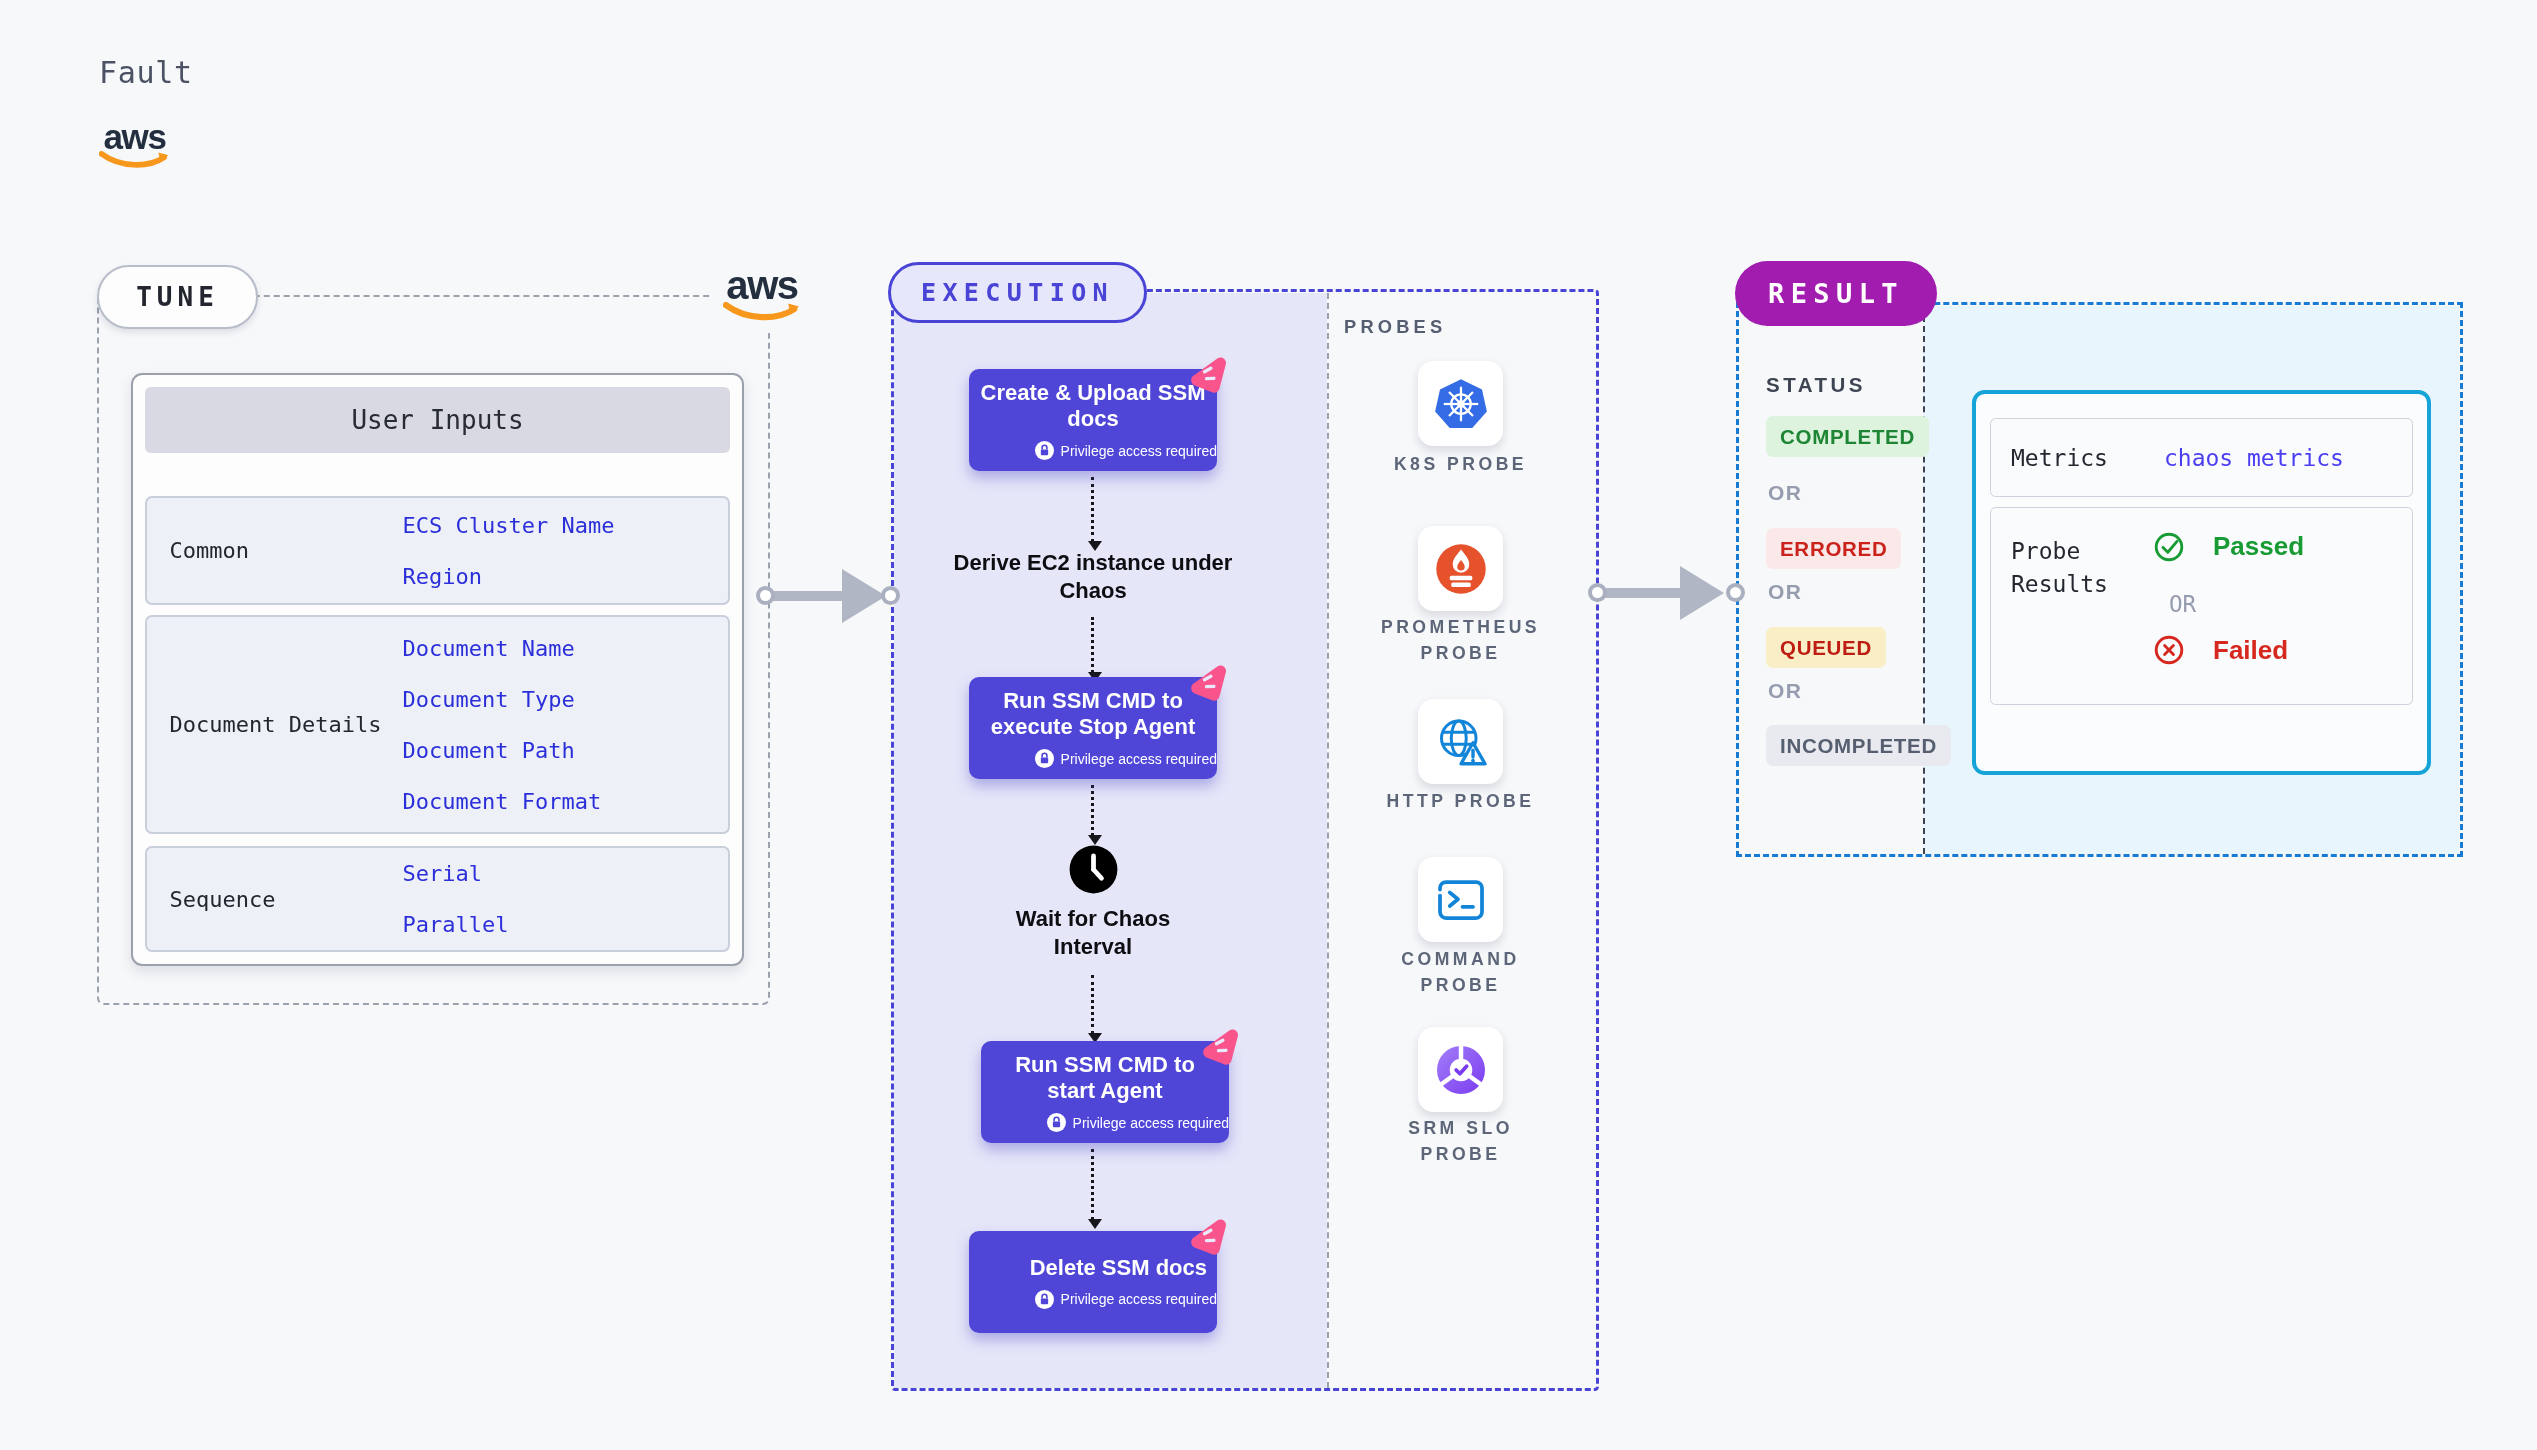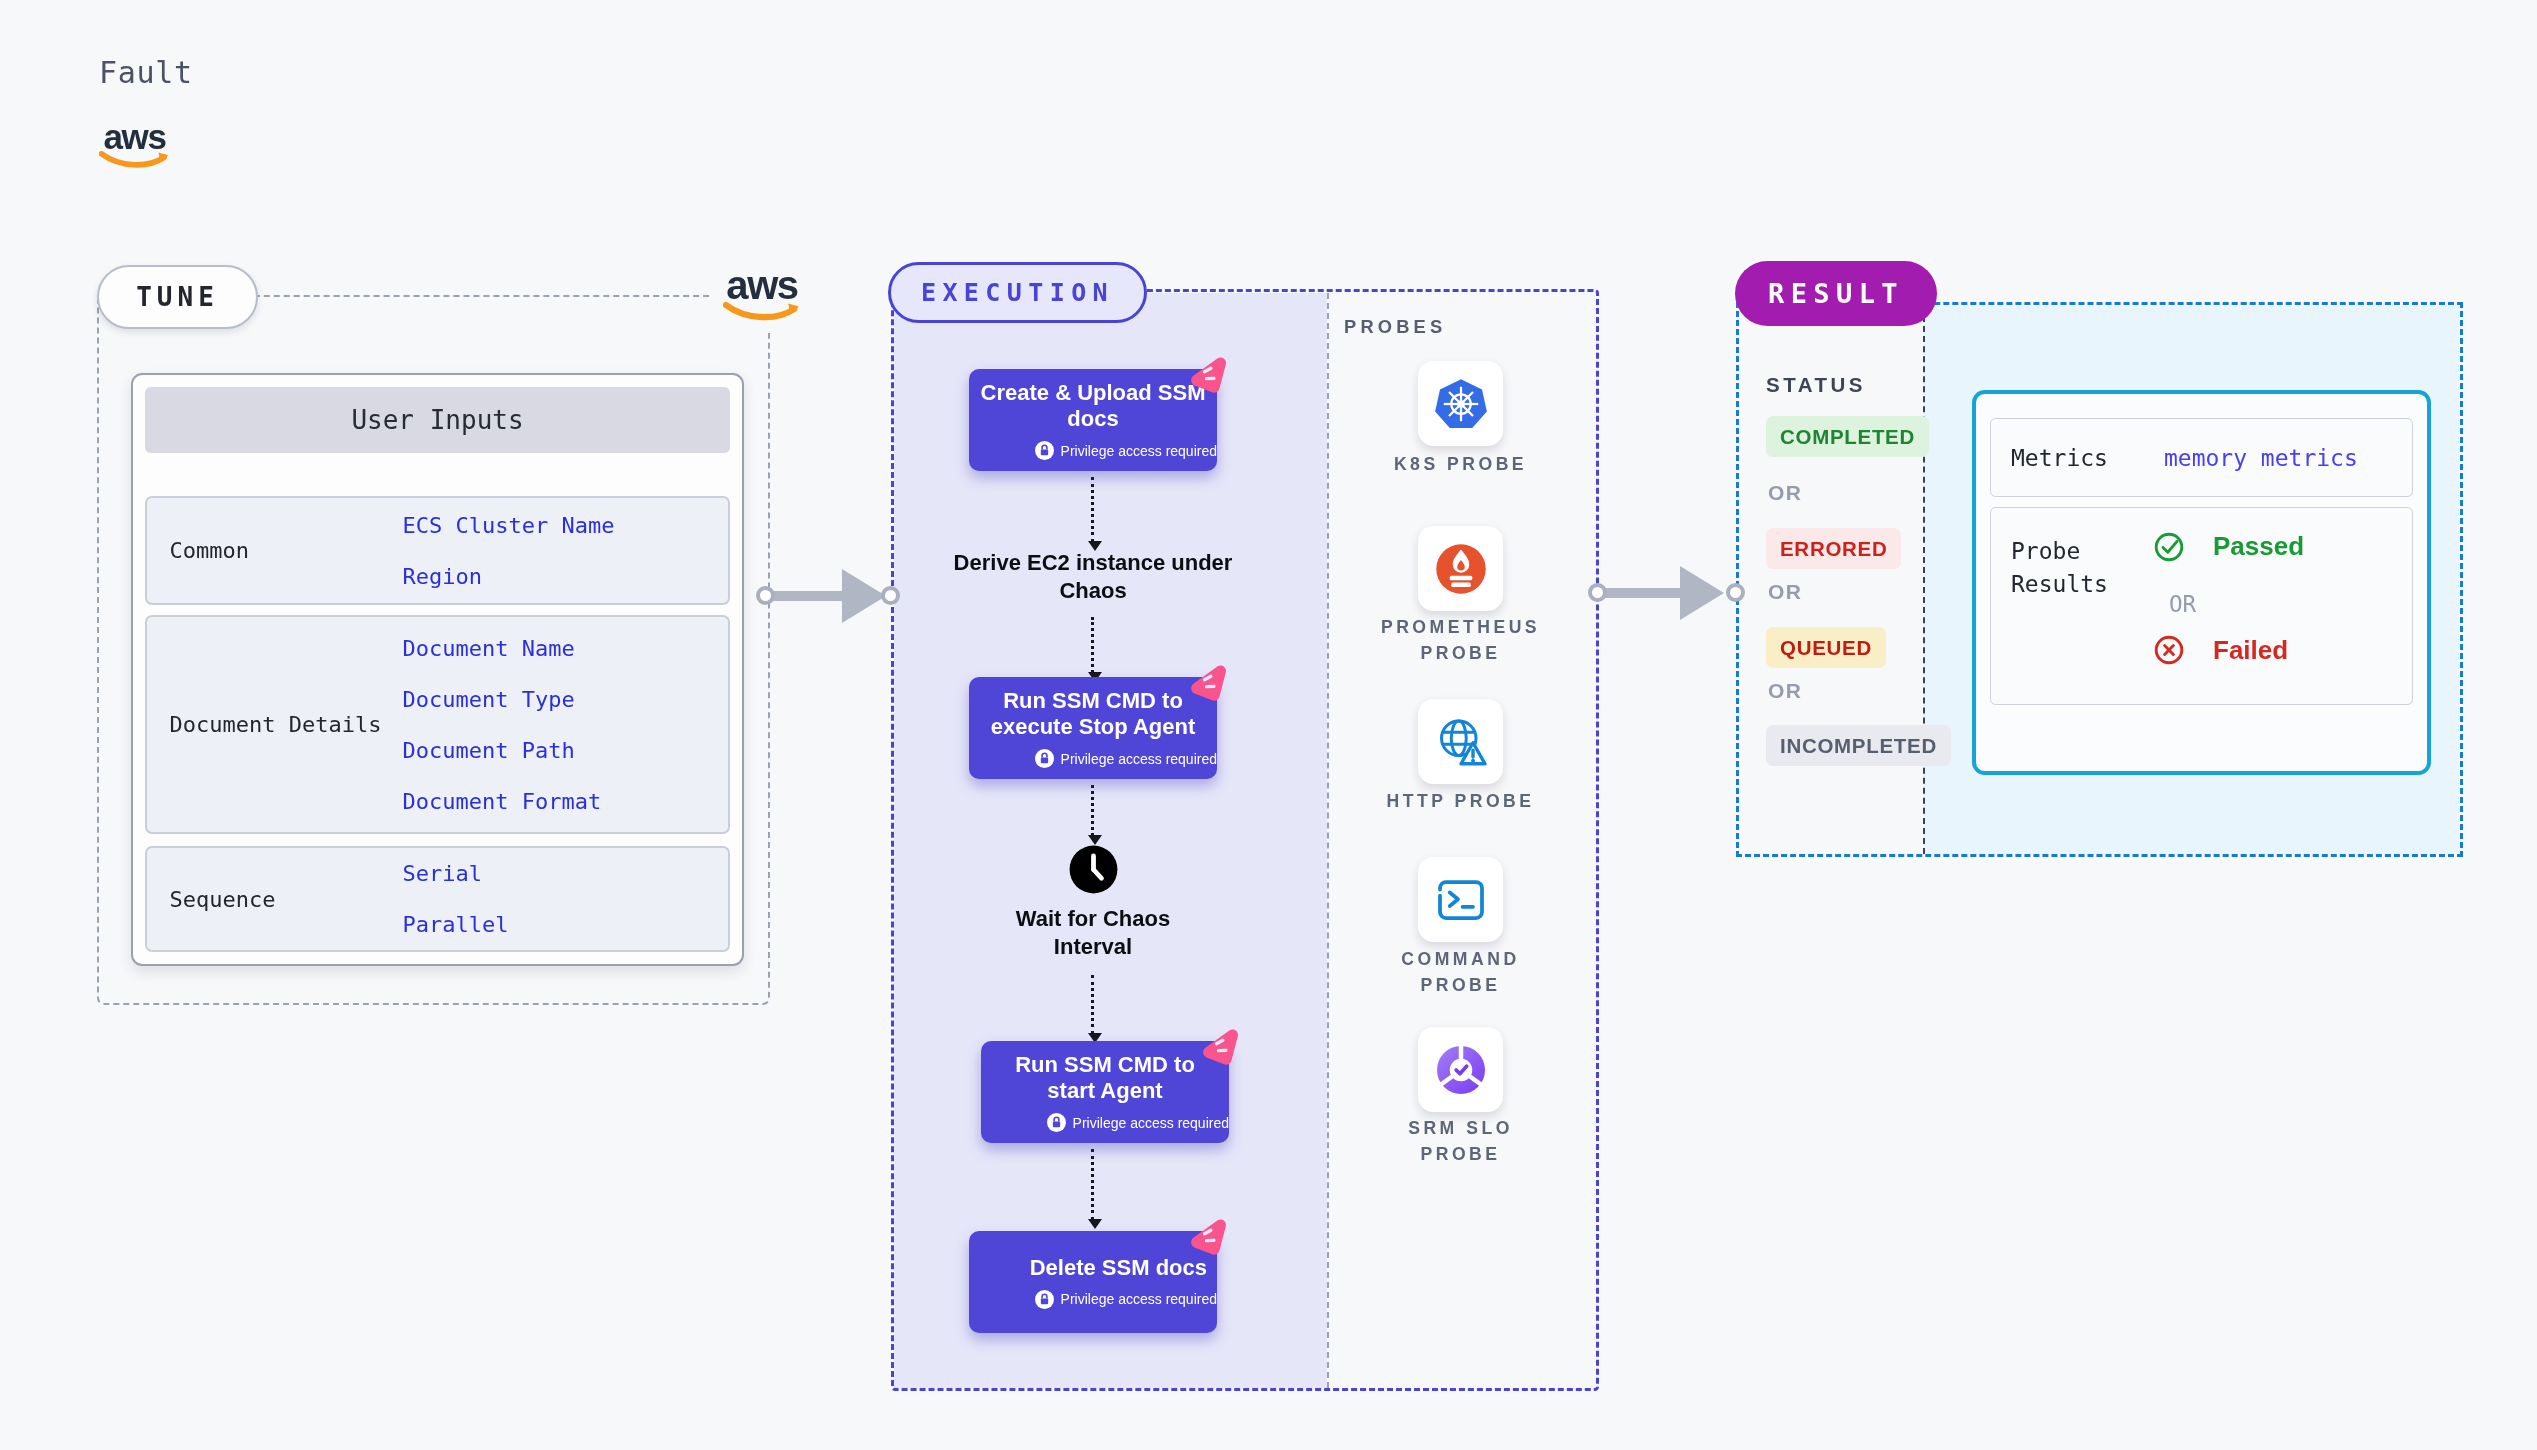--- a/index.html
+++ b/index.html
@@ -413,21 +413,21 @@
 <span class="badge badge-errored">ERRORED</span>
 <span class="or-status" style="top:580px;">OR</span>
 <span class="badge badge-queued">QUEUED</span>
 <span class="or-status" style="top:679px;">OR</span>
 <span class="badge badge-incompleted">INCOMPLETED</span>
 
 <div class="abs output-card">
 
   <div class="output-row metrics-row">
     <span class="metrics-label mono">Metrics</span>
-    <span class="metrics-value mono">memory metrics</span>
+    <span class="metrics-value mono">chaos metrics</span>
   </div>
 
   <div class="output-row probe-results-row">
     <span class="probe-results-label mono">Probe Results</span>
 
     <span class="verdict verdict-passed">
       <svg width="32" height="32" viewBox="0 0 40 40">
         <circle cx="20" cy="20" r="16" stroke="#189b33" stroke-width="3.6" fill="none"></circle>
         <path d="M12.5 20.5 l6 6 L30 13" stroke="#189b33" stroke-width="3.6" fill="none" stroke-linecap="round" stroke-linejoin="round"></path>
       </svg>

